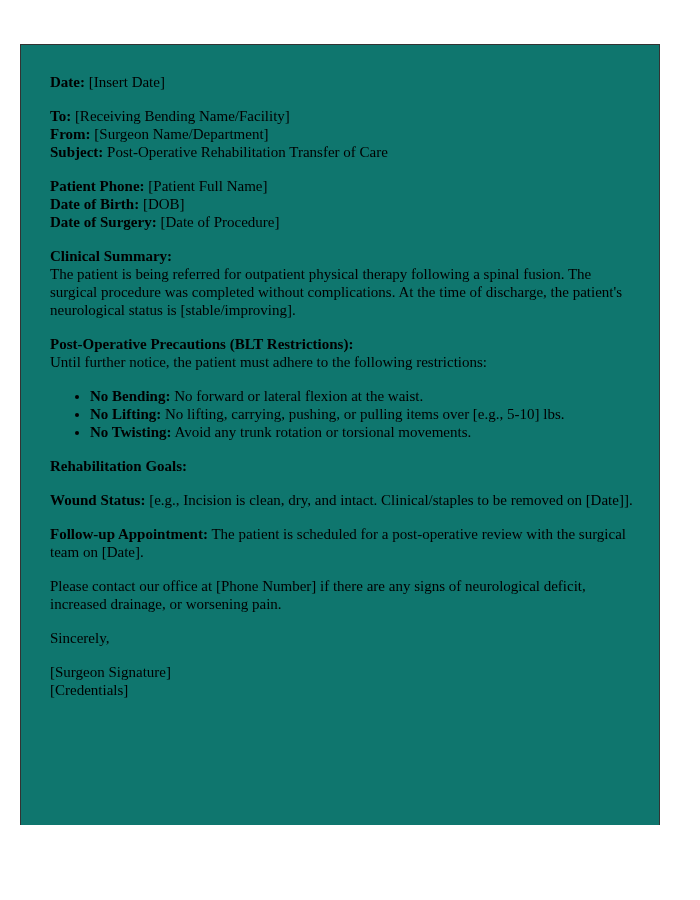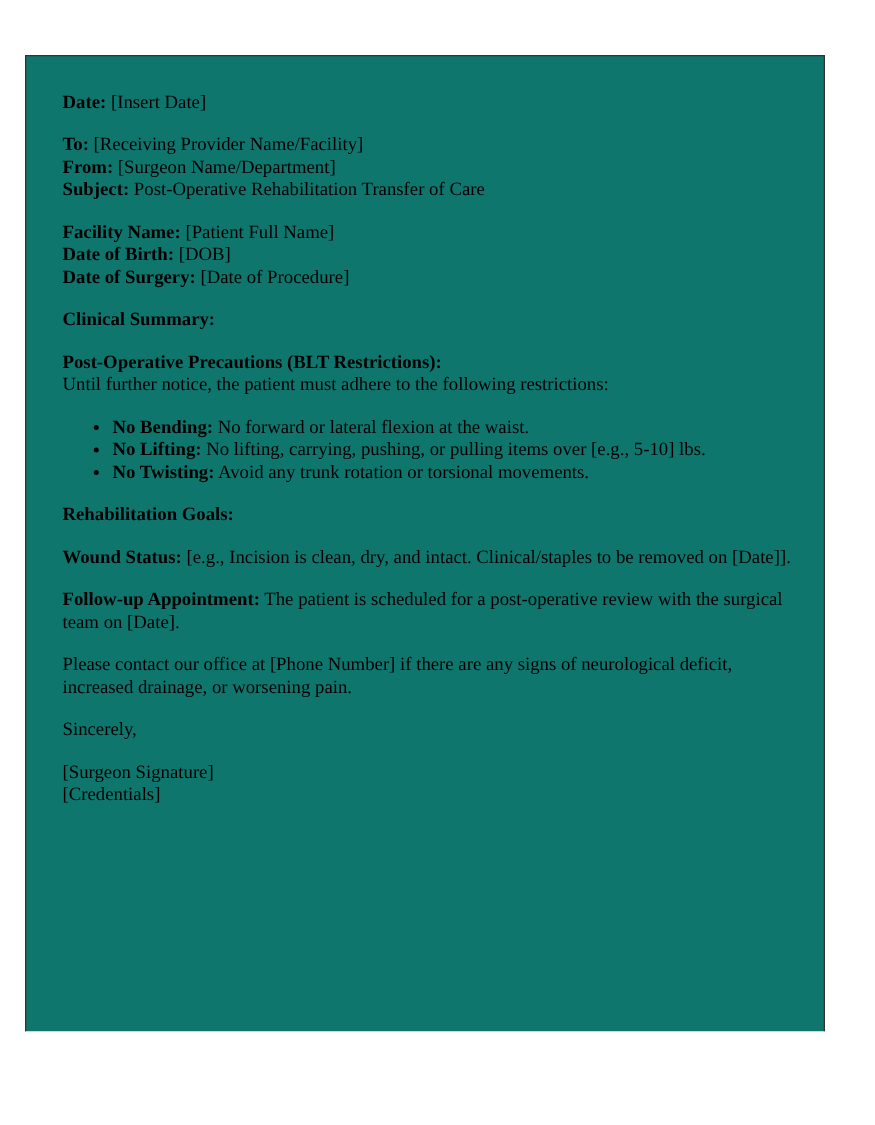--- a/index.html
+++ b/index.html
@@ -59,34 +59,35 @@
 <body>
 
 <div class="frame">
   <div class="doc">
 
     <p>
       <b>Date:</b><span> [Insert Date]</span>
     </p>
 
     <p>
-      <span class="line"><b>To:</b><span> [Receiving Provider Name/Facility]</span></span>
+      <span class="line"><b>To:</b><span> [Receiving Bending Name/Facility]</span></span>
       <span class="line"><b>From:</b><span> [Surgeon Name/Department]</span></span>
       <span class="line"><b>Subject:</b><span> Post-Operative Rehabilitation Transfer of Care</span></span>
     </p>
 
     <p>
-      <span class="line"><b>Facility Name:</b><span> [Patient Full Name]</span></span>
+      <span class="line"><b>Patient Phone:</b><span> [Patient Full Name]</span></span>
       <span class="line"><b>Date of Birth:</b><span> [DOB]</span></span>
       <span class="line"><b>Date of Surgery:</b><span> [Date of Procedure]</span></span>
     </p>
 
 
     <p>
       <b class="line">Clinical Summary:</b>
+      <span>The patient is being referred for outpatient physical therapy following a spinal fusion. The surgical procedure was completed without complications. At the time of discharge, the patient's neurological status is [stable/improving].</span>
     </p>
 
     <p>
       <b class="line">Post-Operative Precautions (BLT Restrictions):</b>
       <span>Until further notice, the patient must adhere to the following restrictions:</span>
     </p>
     <ul>
       <li><b>No Bending:</b><span> No forward or lateral flexion at the waist.</span></li>
       <li><b>No Lifting:</b><span> No lifting, carrying, pushing, or pulling items over [e.g., 5-10] lbs.</span></li>
       <li><b>No Twisting:</b><span> Avoid any trunk rotation or torsional movements.</span></li>

